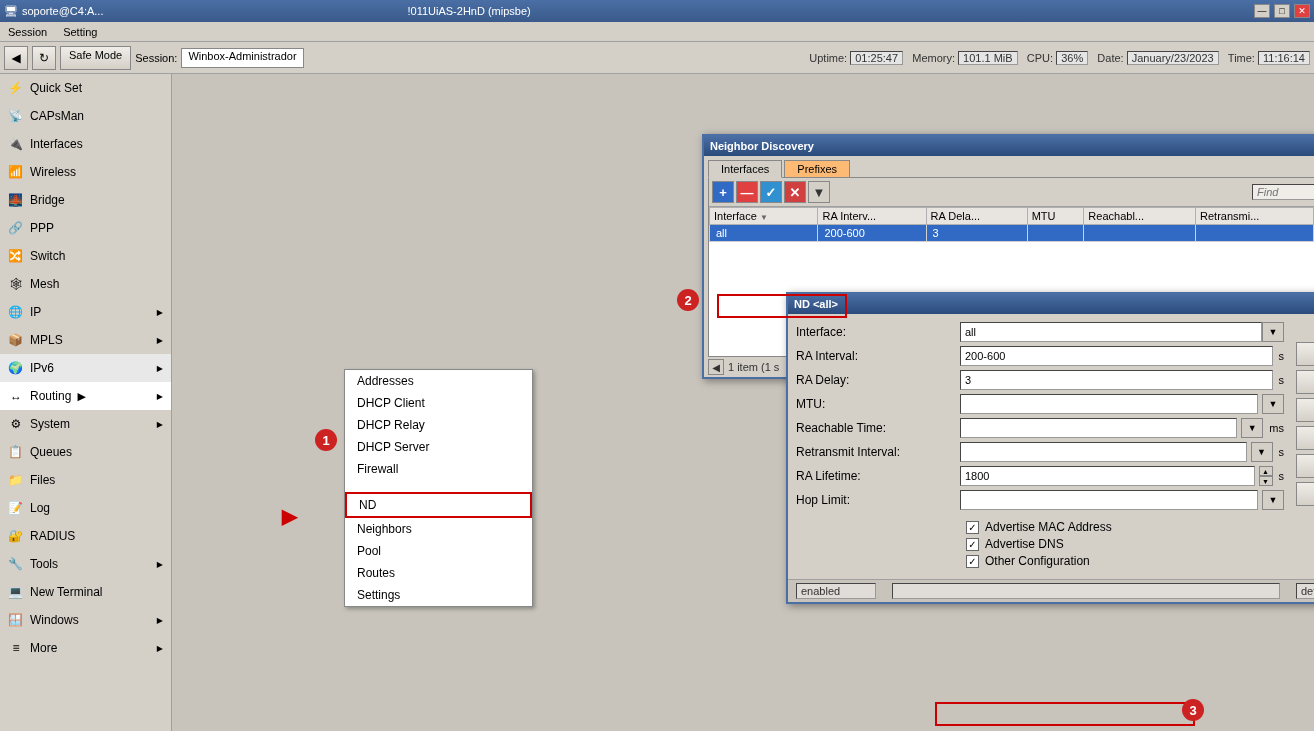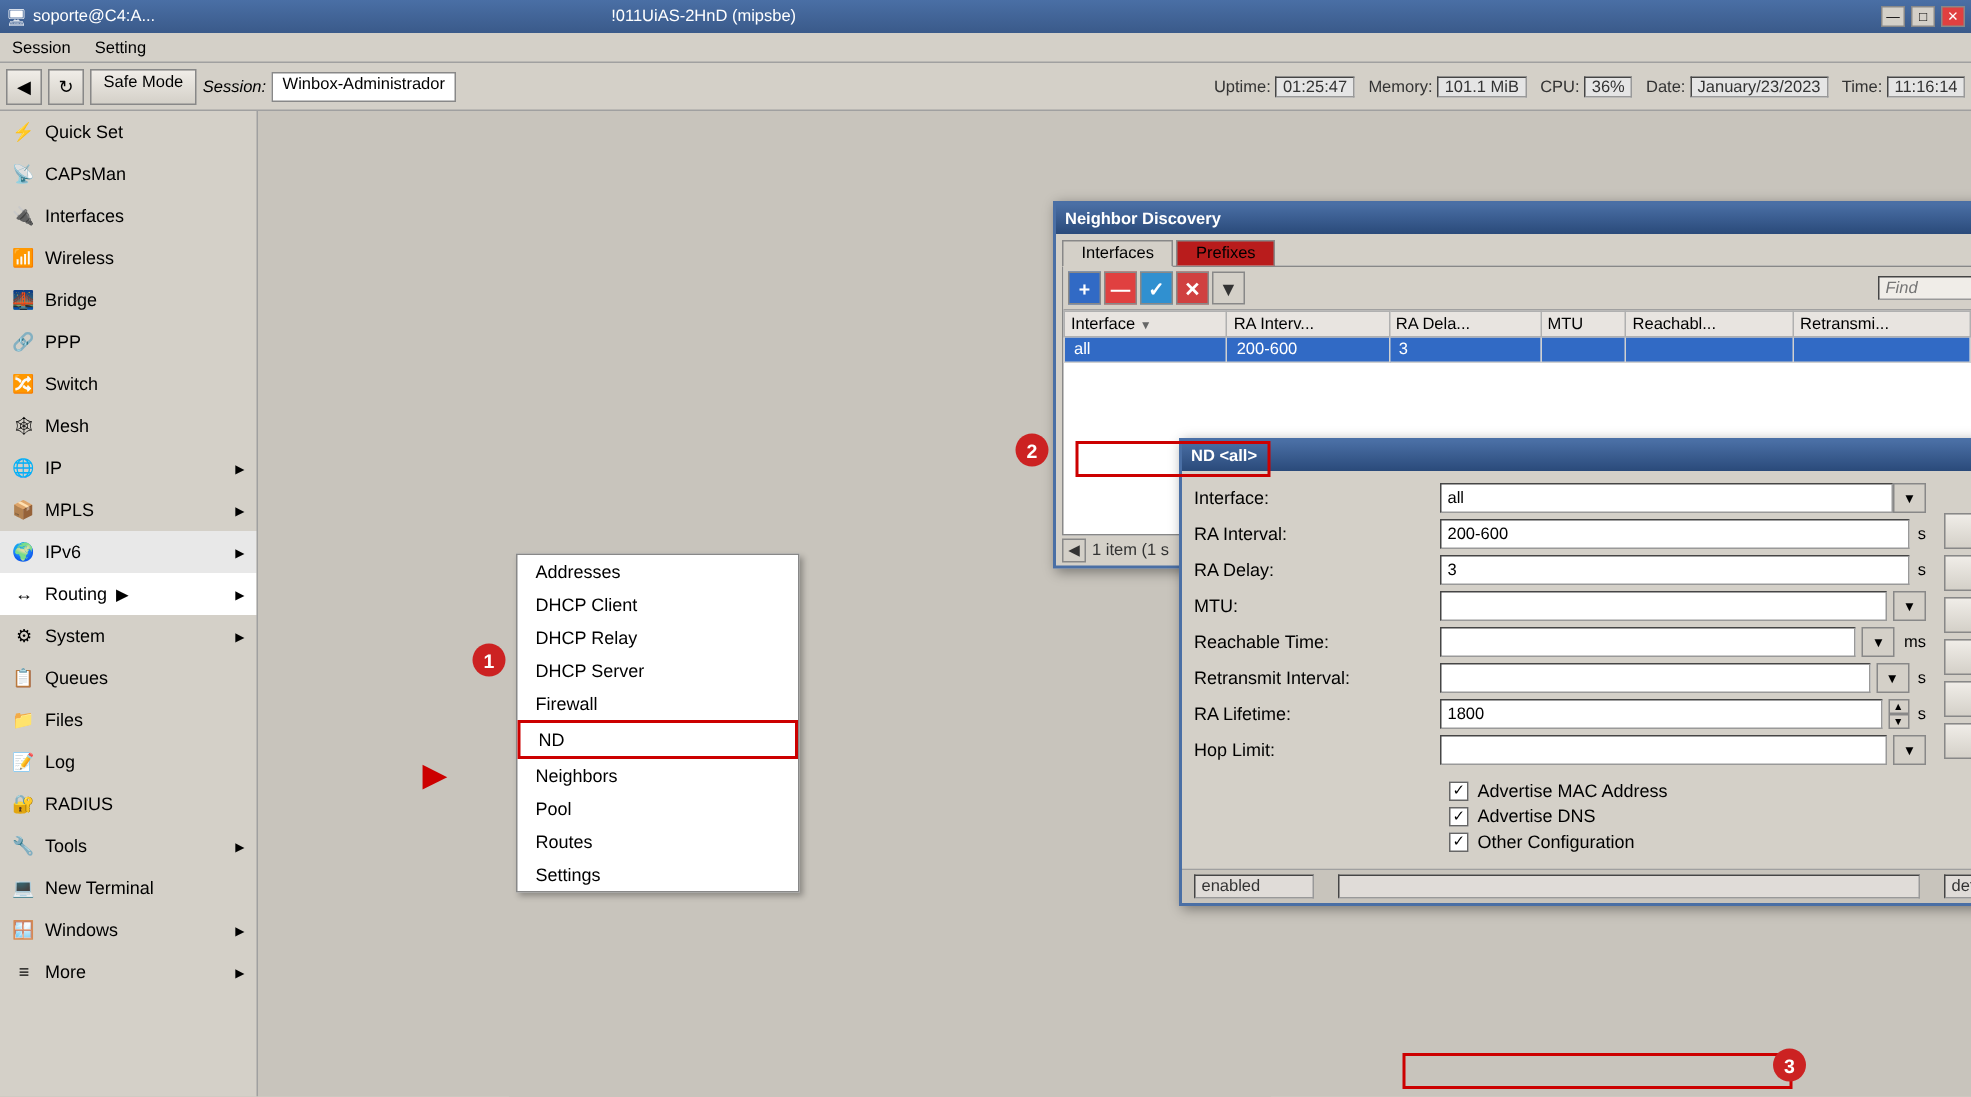--- a/index.html
+++ b/index.html
@@ -63,21 +63,21 @@
       cursor: pointer;
       height: 24px;
     }
     .toolbar-icon-btn {
       width: 24px; height: 24px;
       background: linear-gradient(to bottom, #f0ede8, #d4d0c8);
       border: 1px solid #888;
       display: flex; align-items: center; justify-content: center;
       cursor: pointer; font-size: 12px;
     }
-    .session-label { font-size: 11px; font-style: italic; }
+    .session-label { font-size: 11px; }
     .session-value {
       border: 1px solid #888;
       background: white;
       padding: 1px 6px;
       font-size: 11px;
       height: 20px;
     }
     .status-bar-top {
       flex: 1;
       text-align: right;
@@ -162,21 +162,21 @@
 
     .tabs-bar {
       display: flex;
       gap: 2px;
       padding: 4px 4px 0;
       background: #d4d0c8;
     }
     .tab {
       padding: 2px 12px;
       border: 1px solid #888;
-      background: #b91c1c;
+      background: #fdba74;
       cursor: pointer;
       font-size: 11px;
       border-bottom: none;
     }
     .tab.active {
       background: #d4d0c8;
       border-bottom: 1px solid #d4d0c8;
       margin-bottom: -1px;
       z-index: 1;
     }
@@ -374,20 +374,21 @@
     }
     .submenu-item {
       padding: 4px 12px;
       cursor: pointer;
       font-size: 12px;
     }
     .submenu-item.nd-item {
       border: 2px solid #cc0000;
       background: white;
       color: black;
+      margin-top: 12px;
     }
 
     
     .badge {
       width: 22px; height: 22px;
       border-radius: 50%;
       background: #cc2222;
       color: white;
       font-size: 13px;
       font-weight: bold;

